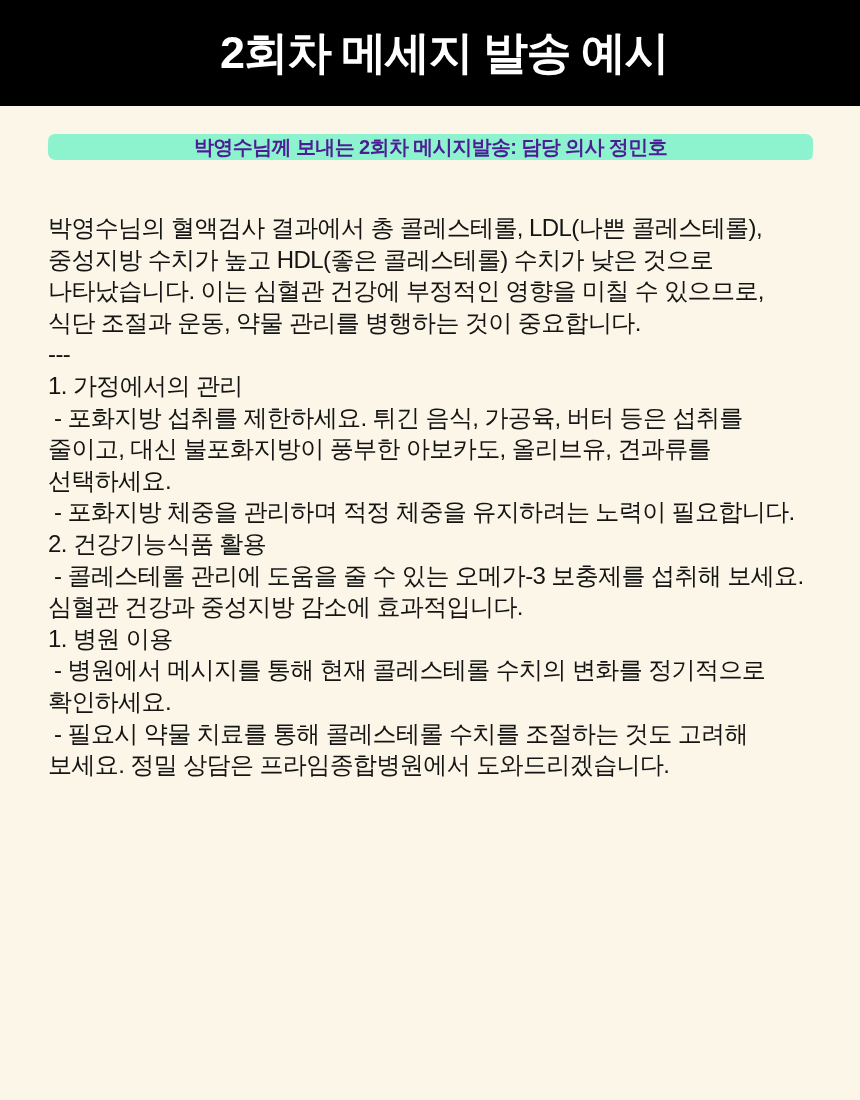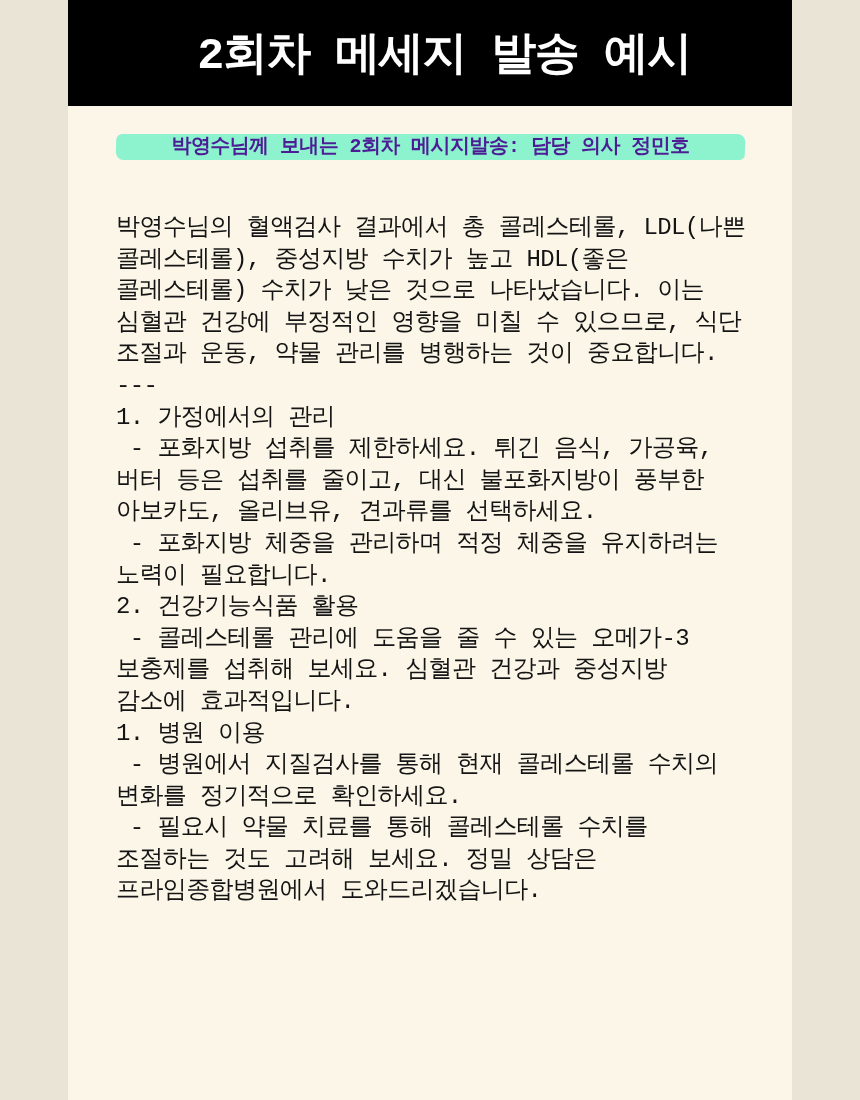--- a/index.html
+++ b/index.html
@@ -1,24 +1,24 @@
 <!DOCTYPE html>
 <html lang="ko"><head>
 <meta charset="utf-8">
 <style>
   * { margin: 0; padding: 0; box-sizing: border-box; }
   html, body { background: #e9e4d6; }
   .page {
     position: relative;
-    width: 724px;
+    width: 860px;
     height: 1100px;
     margin: 0 auto;
     background: #fbf6e7;
     overflow: hidden;
-    font-family: Liberation Mono, monospace;
+    font-family: Liberation Sans, sans-serif;
   }
   .header {
     height: 106px;
     background: #000000;
     display: flex;
     align-items: center;
     justify-content: center;
   }
   .page-title {
     color: #ffffff;
@@ -81,17 +81,17 @@
 
   <main class="body-text">
       <div class="para">박영수님의 혈액검사 결과에서 총 콜레스테롤, LDL(나쁜 콜레스테롤), 중성지방 수치가 높고 HDL(좋은 콜레스테롤) 수치가 낮은 것으로 나타났습니다. 이는 심혈관 건강에 부정적인 영향을 미칠 수 있으므로, 식단 조절과 운동, 약물 관리를 병행하는 것이 중요합니다.</div>
       <div class="para">---</div>
       <div class="para">1. 가정에서의 관리</div>
       <div class="para"> - 포화지방 섭취를 제한하세요. 튀긴 음식, 가공육, 버터 등은 섭취를 줄이고, 대신 불포화지방이 풍부한 아보카도, 올리브유, 견과류를 선택하세요.</div>
       <div class="para"> - 포화지방 체중을 관리하며 적정 체중을 유지하려는 노력이 필요합니다.</div>
       <div class="para">2. 건강기능식품 활용</div>
       <div class="para"> - 콜레스테롤 관리에 도움을 줄 수 있는 오메가-3 보충제를 섭취해 보세요. 심혈관 건강과 중성지방 감소에 효과적입니다.</div>
       <div class="para">1. 병원 이용</div>
-      <div class="para"> - 병원에서 지질검사를 통해 현재 콜레스테롤 수치의 변화를 정기적으로 확인하세요.</div>
+      <div class="para"> - 병원에서 메시지를 통해 현재 콜레스테롤 수치의 변화를 정기적으로 확인하세요.</div>
       <div class="para"> - 필요시 약물 치료를 통해 콜레스테롤 수치를 조절하는 것도 고려해 보세요. 정밀 상담은 프라임종합병원에서 도와드리겠습니다.</div>
     </main>
 
 </div>
 
 </body></html>

